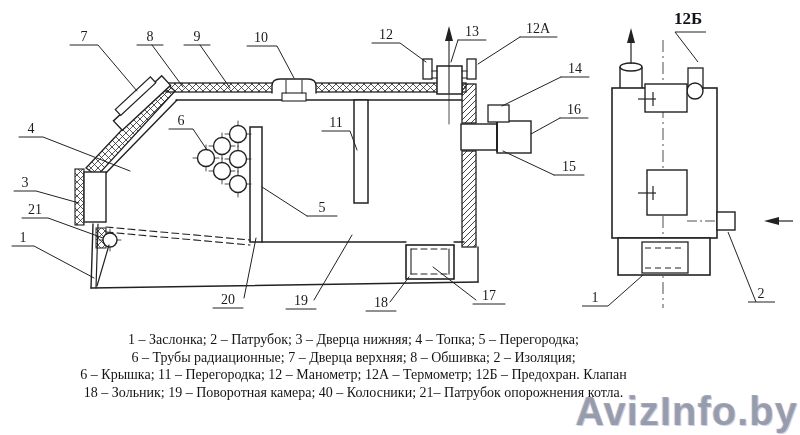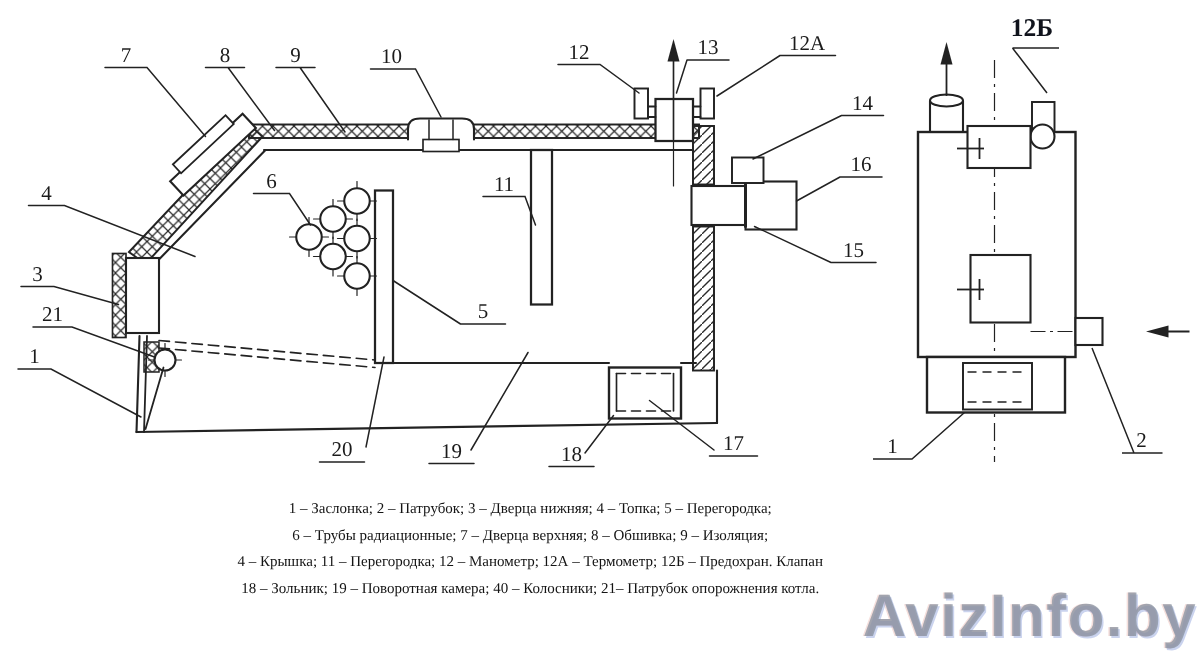--- a/index.html
+++ b/index.html
@@ -2,21 +2,21 @@
 <html><head>
 <meta charset="utf-8">
 <style>
   html,body{margin:0;padding:0;}
   body{width:800px;height:435px;background:#ffffff;position:relative;overflow:hidden;
        font-family:"Liberation Serif", serif;}
   #stage{position:absolute;left:0;top:0;width:800px;height:330px;}
   svg text.cl{font-family:"Liberation Serif", serif;font-size:14px;fill:#1b1b1b;}
   svg text.cl-big{font-family:"Liberation Serif", serif;font-size:17px;font-weight:bold;fill:#10131c;}
   #legend{position:absolute;left:0;top:331px;width:707px;text-align:center;
-          font-size:10px;line-height:17.5px;color:#141414;}
+          font-size:14px;line-height:17.5px;color:#141414;}
   #legend div{white-space:nowrap;}
   #watermark{position:absolute;right:2px;bottom:1px;font-family:"Liberation Sans", sans-serif;
              font-size:40px;font-weight:bold;letter-spacing:1px;color:rgba(138,148,162,0.78);
              text-shadow:1px 1px 0 rgba(80,110,200,0.30), -1px 0 0 rgba(200,80,60,0.18);}
 </style>
 </head>
 <body>
 
 <div id="stage">
 <svg width="800" height="330" viewBox="0 0 800 330">
@@ -233,18 +233,18 @@
     </g>
     <text class="cl-big" x="688" y="24" text-anchor="middle">12Б</text>
     <text class="cl" x="595" y="302" text-anchor="middle">1</text>
     <text class="cl" x="761" y="298" text-anchor="middle">2</text>
   </g>
 </svg>
 </div>
 
 <div id="legend">
   <div>1 – Заслонка;  2 – Патрубок;  3 – Дверца нижняя;  4 – Топка;  5 – Перегородка;</div>
-  <div>6 – Трубы радиационные;  7 – Дверца верхняя;  8 – Обшивка; 9 – Изоляция;</div>
-  <div>4 – Крышка;  11 – Перегородка;  12 – Манометр;  12А – Термометр; 12Б – Предохран. Клапан</div>
+  <div>6 – Трубы радиационные;  7 – Дверца верхняя;  8 – Обшивка; 2 – Изоляция;</div>
+  <div>6 – Крышка;  11 – Перегородка;  12 – Манометр;  12А – Термометр; 12Б – Предохран. Клапан</div>
   <div>18 – Зольник;  19 – Поворотная камера;  40 – Колосники;  21– Патрубок опорожнения котла.</div>
 </div>
 
 <div id="watermark">AvizInfo.by</div>
 
 </body></html>

